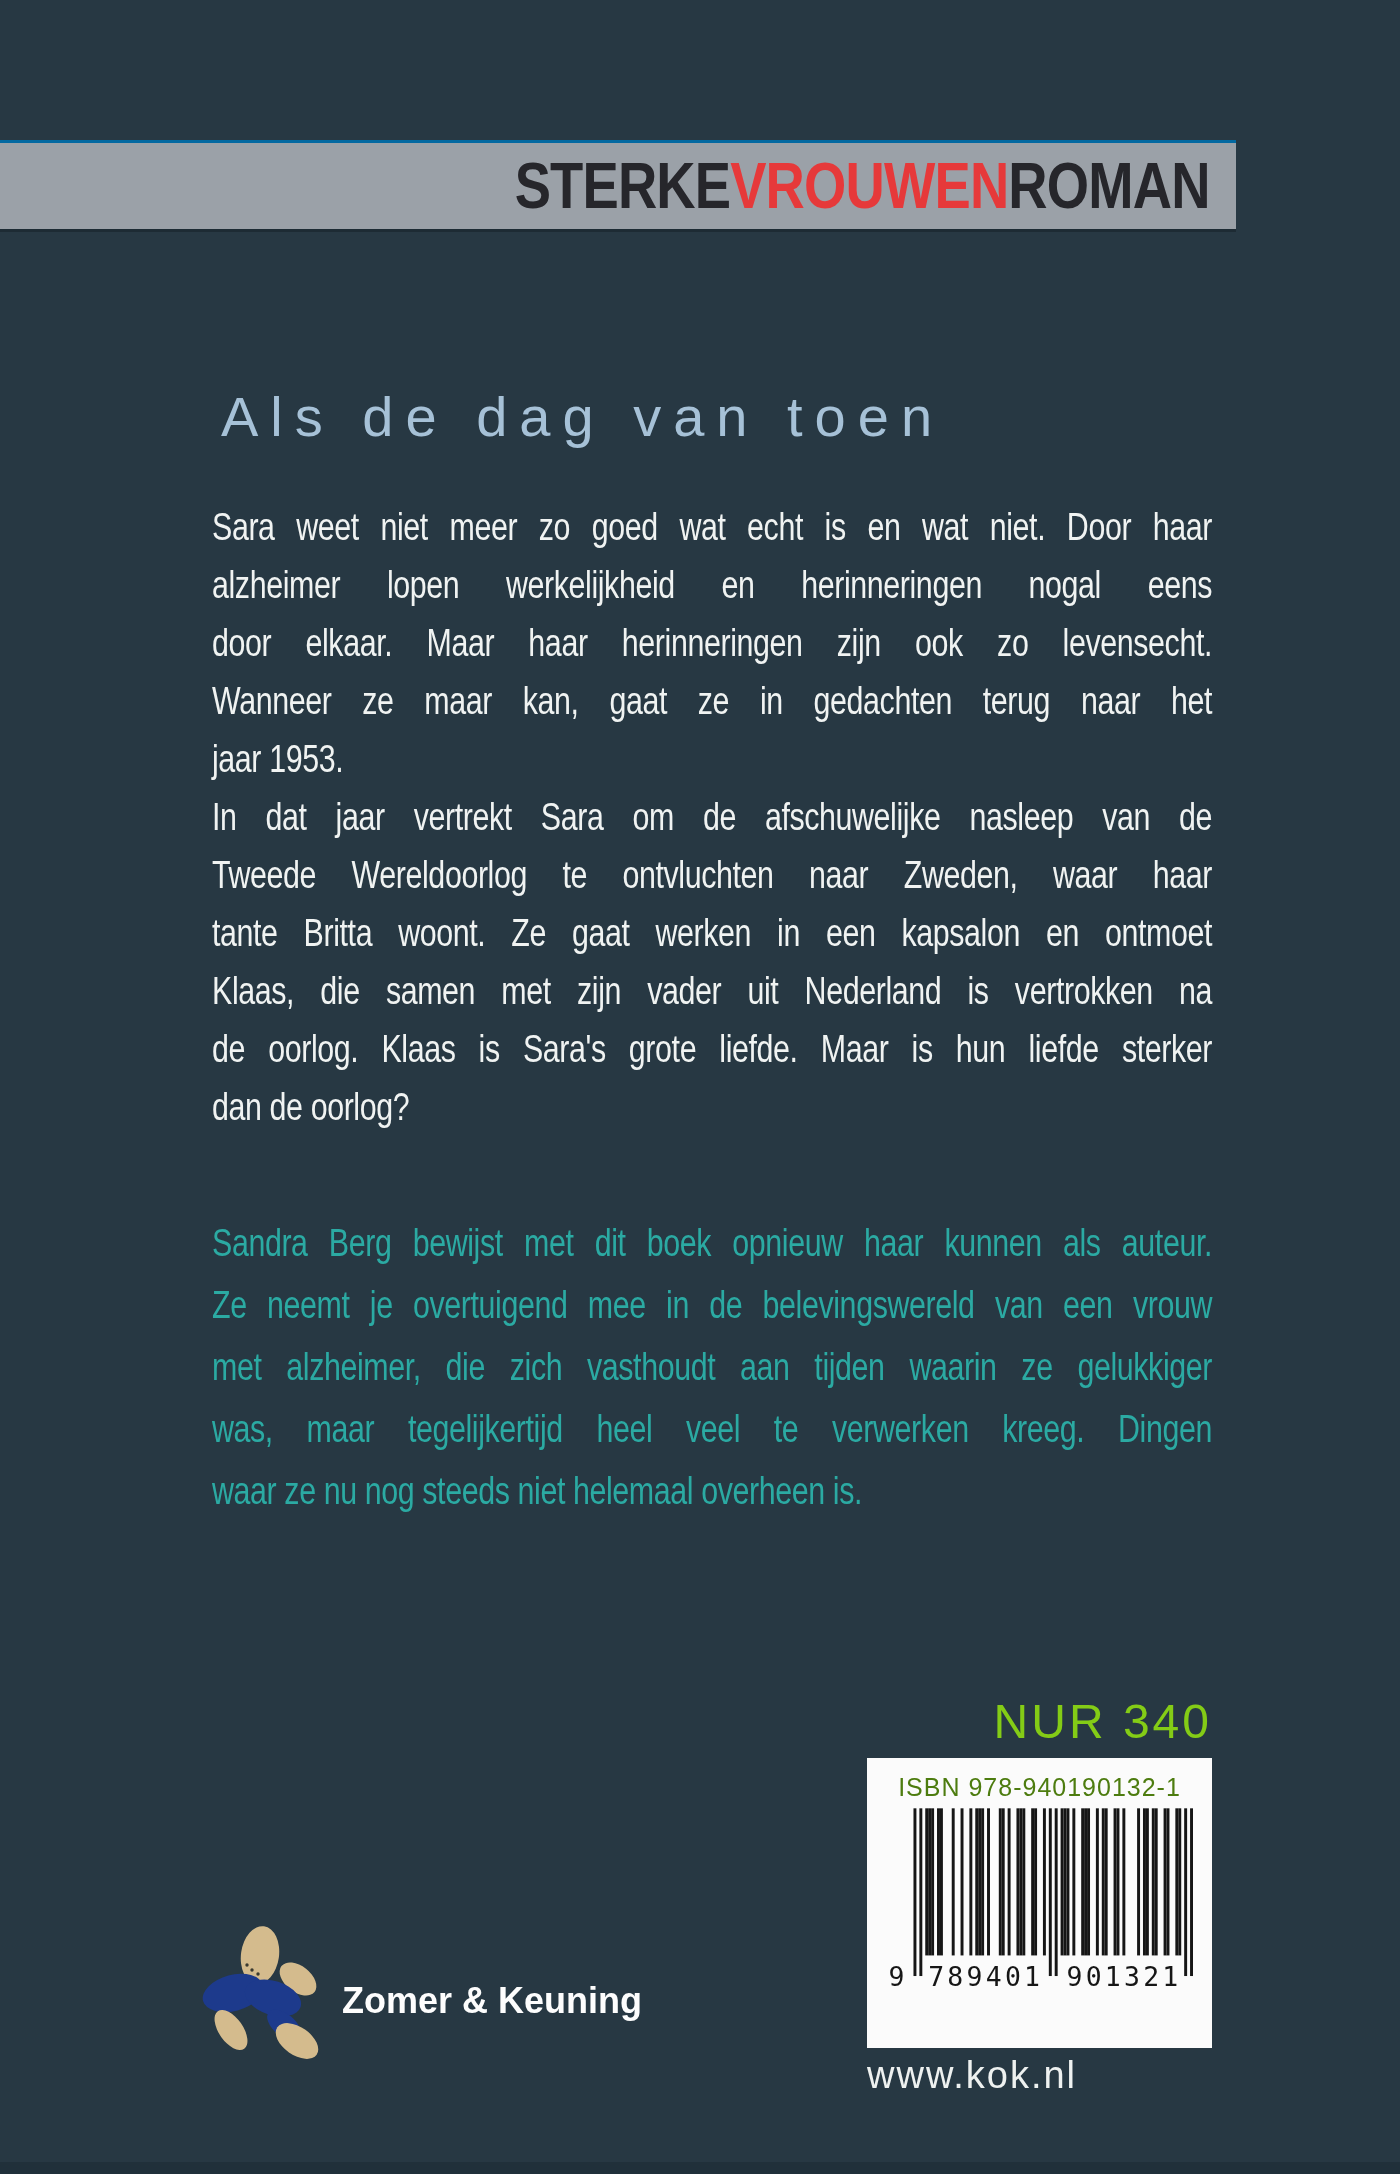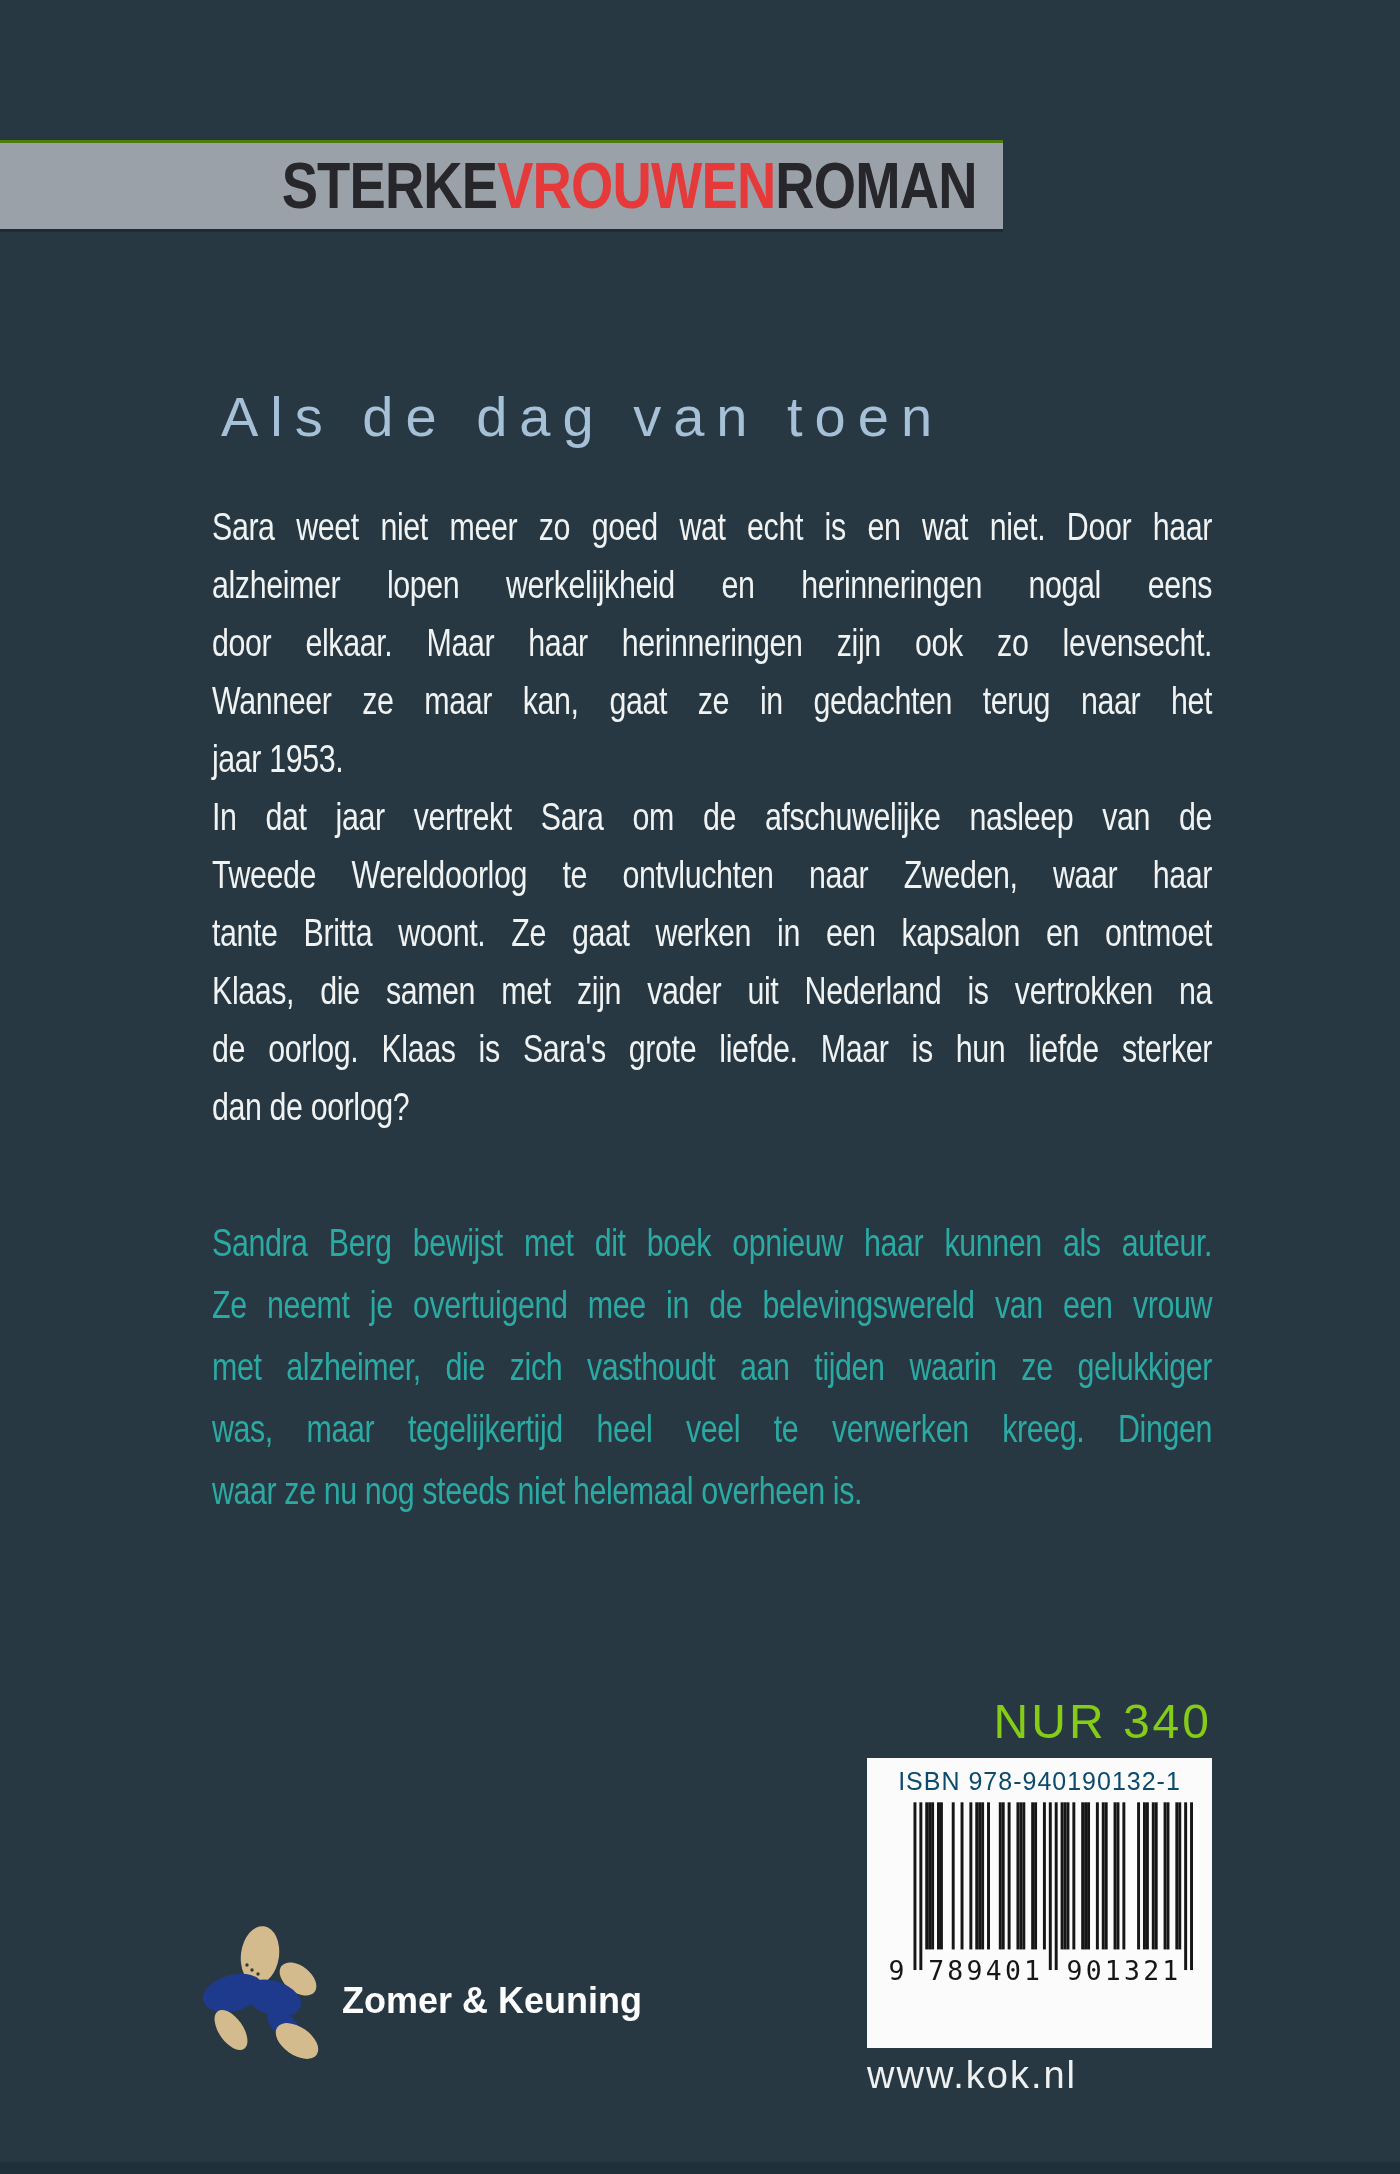--- a/index.html
+++ b/index.html
@@ -5,23 +5,23 @@
   html,body{margin:0;padding:0;background:#11191f;}
   .cover{
     position:relative;
     width:1400px;height:2174px;
     background:#273843;
     font-family:"Liberation Sans", sans-serif;
     overflow:hidden;
   }
   
   .banner{
-    position:absolute;left:0;top:140px;width:1003px;height:92px;
+    position:absolute;left:0;top:140px;width:1236px;height:92px;
     background:#9ba1a8;
-    border-top:3px solid #4d7c0f;
+    border-top:3px solid #0369a1;
     border-bottom:3px solid #1d2b34;
     box-sizing:border-box;
     display:flex;align-items:center;justify-content:flex-end;
     padding-right:26px;
   }
   .banner-text{
     font-weight:bold;font-size:64px;letter-spacing:-1px;
     transform:scaleX(0.85);transform-origin:right center;
     white-space:nowrap;line-height:1;
   }
@@ -45,22 +45,22 @@
   .nur{
     position:absolute;right:188px;top:1694px;
     color:#84cc16;font-size:48px;letter-spacing:3px;white-space:nowrap;
   }
   
   .barcode-box{
     position:absolute;left:867px;top:1758px;width:345px;height:290px;
     background:#fbfbfb;
   }
   .isbn-label{
-    margin-top:9px;text-align:center;
-    color:#0c4a6e;font-size:25px;letter-spacing:1px;
+    margin-top:15px;text-align:center;
+    color:#4d7c0f;font-size:25px;letter-spacing:1px;
   }
   .barcode-svg{display:block;margin:6px auto 0;}
   
   .logo-svg{position:absolute;left:186px;top:1915px;}
   .publisher{
     position:absolute;left:342px;top:1980px;
     color:#fdfdfd;font-size:36px;font-weight:bold;white-space:nowrap;text-align:right;
   }
   .website{
     position:absolute;left:867px;top:2054px;width:345px;

